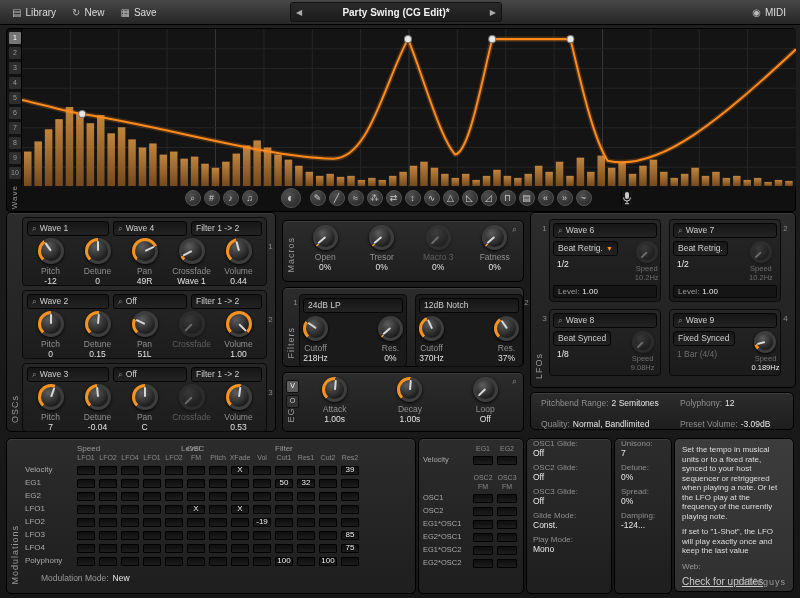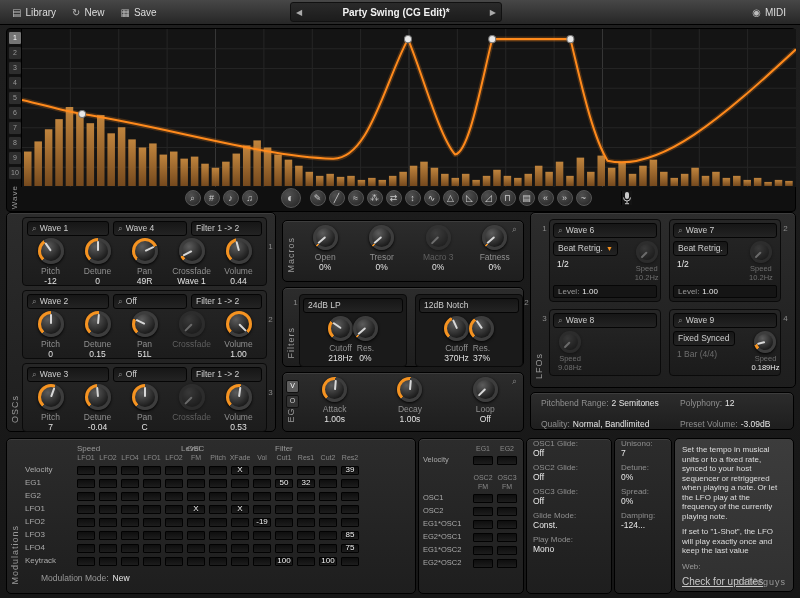--- a/index.html
+++ b/index.html
@@ -81,21 +81,21 @@
 
   
   #macros{left:282px;top:220px;width:240px;height:60px;}
   #filters{left:282px;top:287px;width:240px;height:78px;}
   #egs{left:282px;top:372px;width:240px;height:58px;}
   .krow4{display:flex;justify-content:space-around;margin-left:14px;padding-top:4px;}
   .krow4 .kcell{width:52px;}
   .krow4 .knob{width:25px;height:25px;}
   .funits{display:flex;gap:8px;margin-left:16px;padding-top:6px;}
   .funit{position:relative;width:104px;background:#1a1a1a;border:1px solid #0a0a0a;border-radius:4px;padding:3px;}
-  .funit .krow4f{display:flex;justify-content:center;padding-top:3px;}
+  .funit .krow4f{display:flex;justify-content:space-between;padding-top:3px;}
   .funit .knob{width:25px;height:25px;}
   .funit .numbadge{top:3px;}
   .egtabs{position:absolute;left:3px;top:7px;display:flex;flex-direction:column;gap:2px;}
   .egtab{width:11px;height:11px;font-size:7px;line-height:10px;text-align:center;color:#ccc;
     background:#333;border:1px solid #111;border-radius:2px;cursor:pointer;}
   .egtab.active{background:#5d5d5d;color:#fff;}
 
   
   #lfos{left:530px;top:212px;width:264px;height:174px;}
   .lgrid{display:grid;grid-template-columns:112px 112px;gap:7px 8px;margin-left:16px;padding:6px 10px 0 2px;}
@@ -666,20 +666,24 @@
           </div>
           <div class="lfo-level"><span>Level:</span><b>1.00</b></div>
           <div class="numbadge" style="right: -10px;">2</div>
         </div>
         <div class="lfo-box">
           <div class="select">
             <span class="mag">⌕</span>
             <span>Wave 8</span>
           </div>
           <div class="lfo-main">
+            <div class="lfo-left">
+              <div class="select">Beat Synced</div>
+              <div class="lfo-rate">1/8</div>
+            </div>
             <div class="lfo-kcol">
               <div class="knob sm off" style="--deg: 0deg;">
                 <span class="ptr" style="transform: rotate(-135deg);"></span>
               </div>
               <div class="sl">Speed</div>
               <div class="sv">9.08Hz</div>
             </div>
           </div>
           <div class="numbadge" style="left: -10px;">3</div>
         </div>
@@ -846,21 +850,21 @@
           <div class="mcell"></div>
           <div class="mcell"></div>
           <div class="mcell"></div>
           <div class="mcell"></div>
           <div class="mcell"></div>
           <div class="mcell"></div>
           <div class="mcell"></div>
           <div class="mcell">
             <span class="cv">75</span>
           </div>
-          <div class="mrowl">Keytrack</div>
+          <div class="mrowl">Polyphony</div>
           <div class="mcell"></div>
           <div class="mcell"></div>
           <div class="mcell"></div>
           <div class="mcell"></div>
           <div class="mcell"></div>
           <div class="mcell"></div>
           <div class="mcell"></div>
           <div class="mcell"></div>
           <div class="mcell"></div>
           <div class="mcell">

